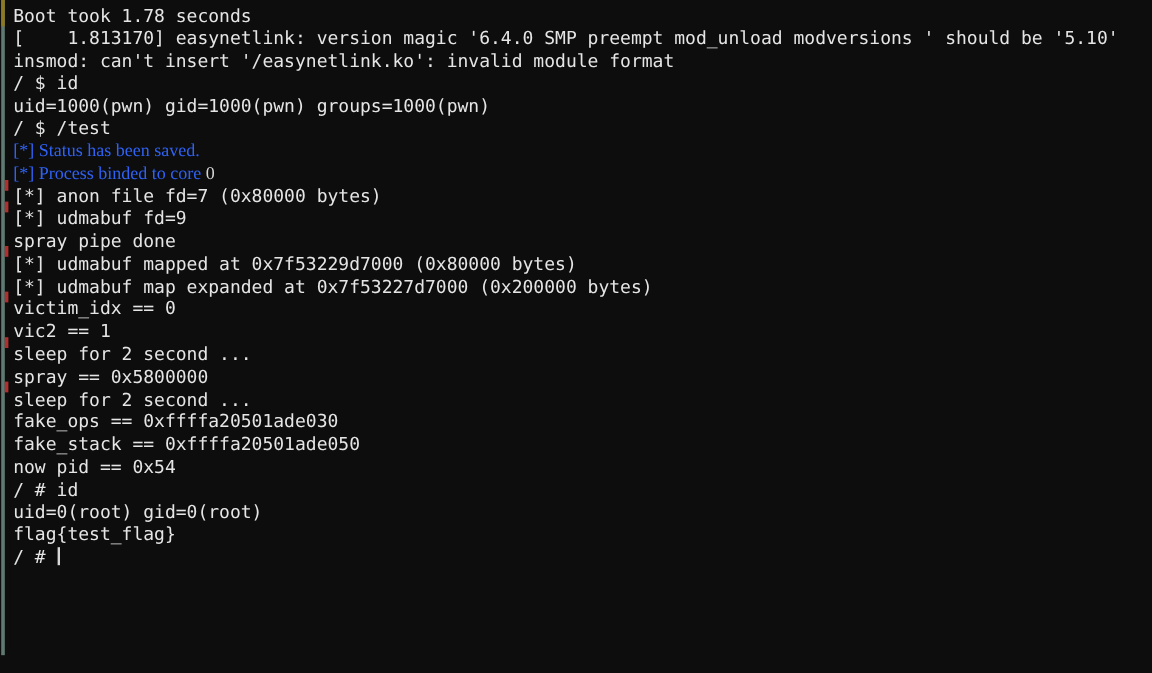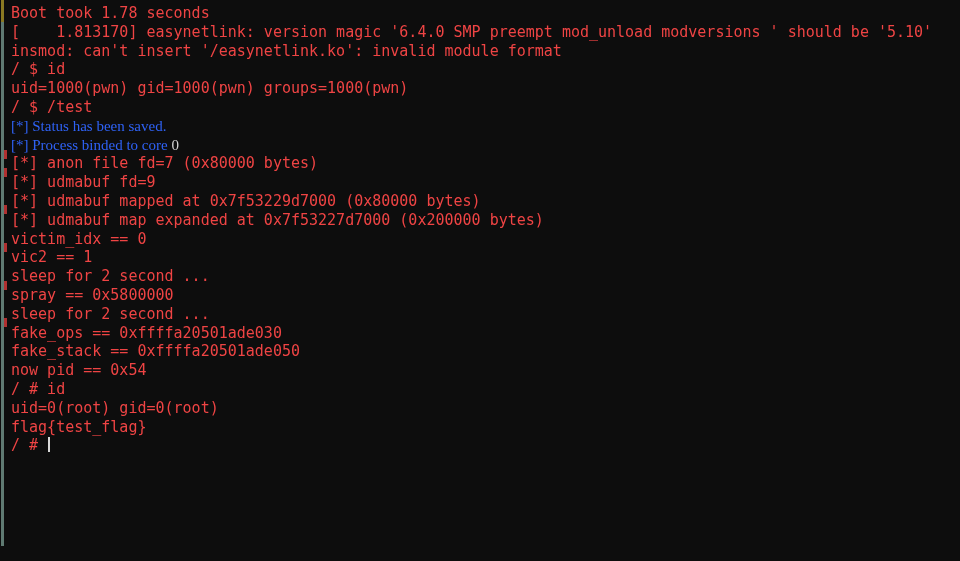--- a/index.html
+++ b/index.html
@@ -52,21 +52,21 @@
     top: 0;
     right: 0;
     bottom: 0;
     padding: 4px 0 0 3px;
     box-sizing: border-box;
   }
   .tline {
     font-size: 15px;
     line-height: 18.8px;
     height: 18.8px;
-    color: #ef4444;
+    color: #e5e5e5;
     white-space: pre;
     letter-spacing: 0px;
   }
   .tline.blue { color: #2f62f5; font-family: Liberation Serif, serif; }
   .tline .white { color: #d4d4d4; }
   .cursor {
     display: inline-block;
     width: 2px;
     height: 15px;
     background: #d8d8d8;
@@ -96,20 +96,21 @@
       <div class="tline"><span>Boot took 1.78 seconds</span></div>
       <div class="tline"><span>[    1.813170] easynetlink: version magic '6.4.0 SMP preempt mod_unload modversions ' should be '5.10'</span></div>
       <div class="tline"><span>insmod: can't insert '/easynetlink.ko': invalid module format</span></div>
       <div class="tline"><span>/ $ id</span></div>
       <div class="tline"><span>uid=1000(pwn) gid=1000(pwn) groups=1000(pwn)</span></div>
       <div class="tline"><span>/ $ /test</span></div>
       <div class="tline blue"><span>[*] Status has been saved.</span></div>
       <div class="tline blue"><span>[*] Process binded to core </span><span class="white">0</span></div>
       <div class="tline"><span>[*] anon file fd=7 (0x80000 bytes)</span></div>
       <div class="tline"><span>[*] udmabuf fd=9</span></div>
+      <div class="tline"><span>spray pipe done</span></div>
       <div class="tline"><span>[*] udmabuf mapped at 0x7f53229d7000 (0x80000 bytes)</span></div>
       <div class="tline"><span>[*] udmabuf map expanded at 0x7f53227d7000 (0x200000 bytes)</span></div>
       <div class="tline"><span>victim_idx == 0</span></div>
       <div class="tline"><span>vic2 == 1</span></div>
       <div class="tline"><span>sleep for 2 second ...</span></div>
       <div class="tline"><span>spray == 0x5800000</span></div>
       <div class="tline"><span>sleep for 2 second ...</span></div>
       <div class="tline"><span>fake_ops == 0xffffa20501ade030</span></div>
       <div class="tline"><span>fake_stack == 0xffffa20501ade050</span></div>
       <div class="tline"><span>now pid == 0x54</span></div>

